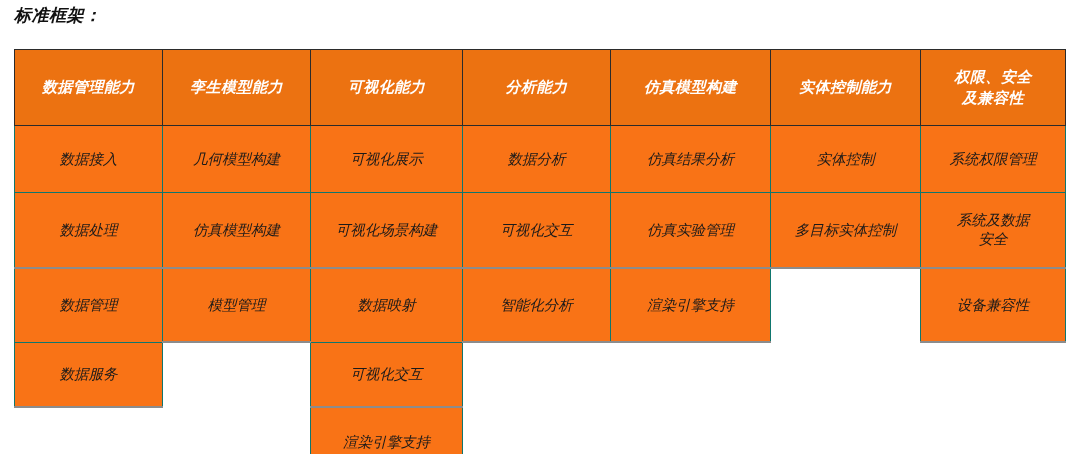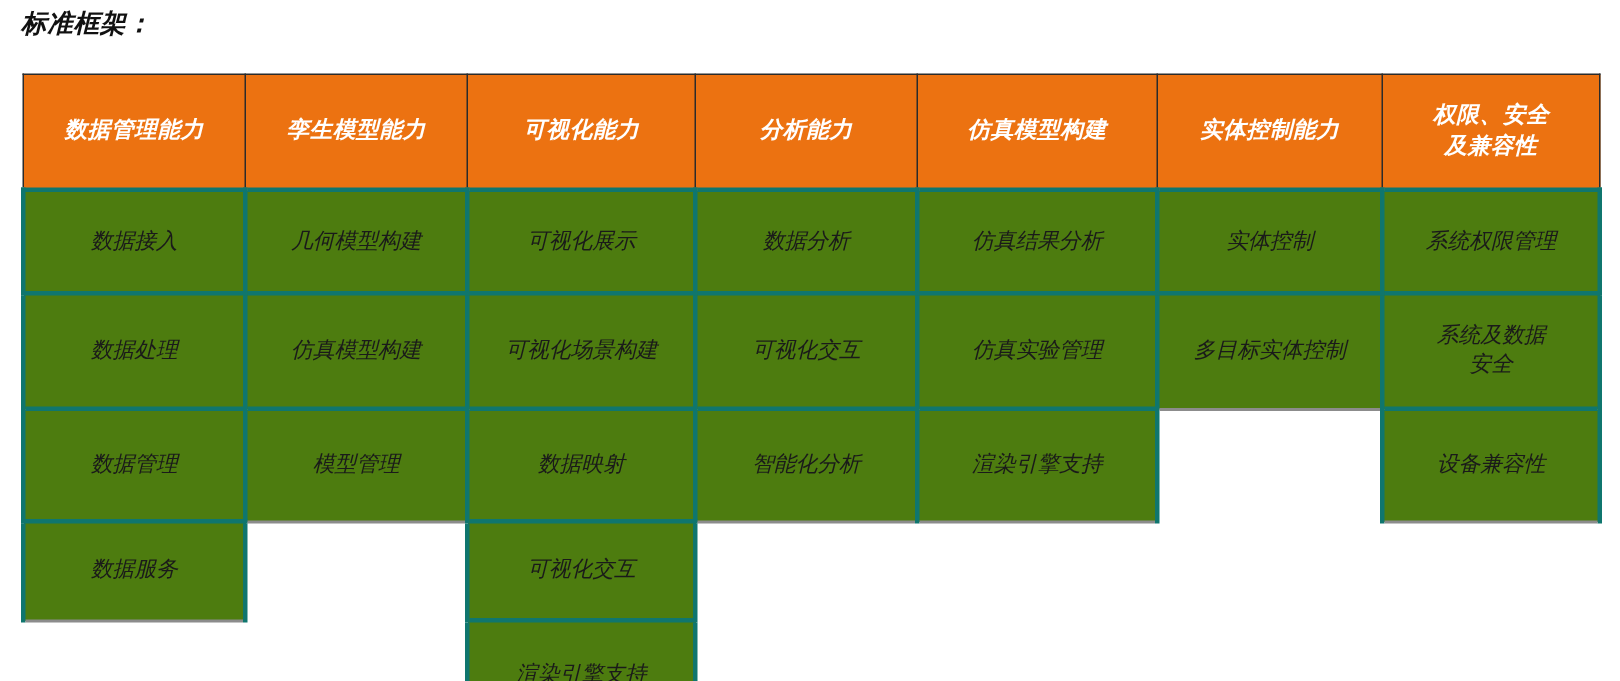--- a/index.html
+++ b/index.html
@@ -61,24 +61,24 @@
     border: 1px solid #2b2b2b;
     padding: 2px 4px;
     line-height: 1.35;
   }
   td.cell {
     font-size: 14.5px;
     font-weight: normal;
     text-align: center;
     vertical-align: middle;
     color: #1a1a1a;
-    border: 3px solid #0f766e;
+    border: 1px solid #0f766e;
     padding: 3px 4px;
     line-height: 1.3;
-    background: #4d7c0f;
+    background: #f97316;
   }
   td.cell.empty {
     border: none;
     background: transparent;
   }
   td.cell.bottom-thick {
     border-bottom: 2px solid #8c8c8c;
   }
   tr.r1 td.cell { height: 60px; }
   tr.r2 td.cell { height: 68px; }

